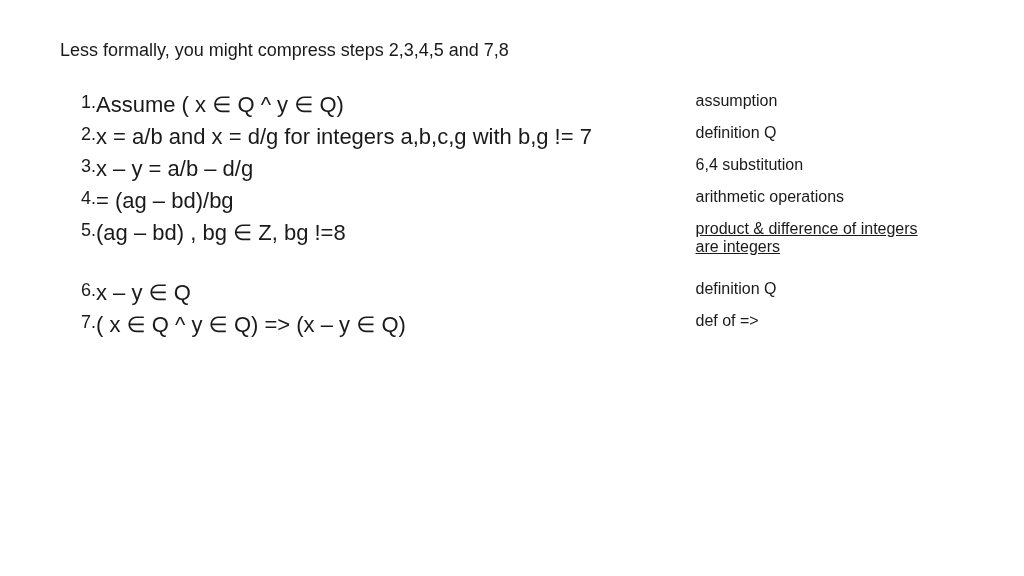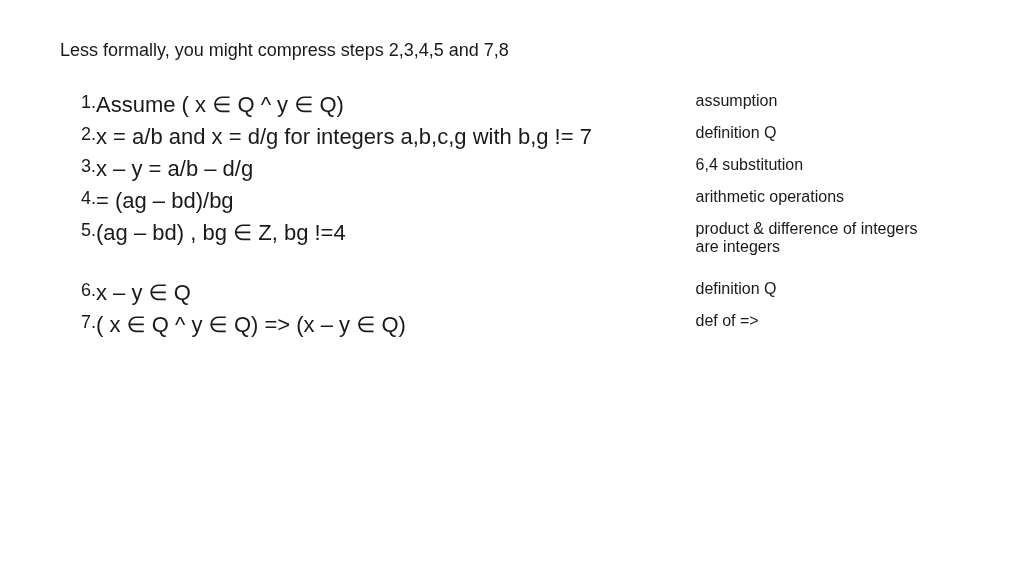--- a/index.html
+++ b/index.html
@@ -56,20 +56,21 @@
       min-width: 340px;
     }
 
     .step-justification {
       font-size: 16px;
       padding-left: 10px;
     }
 
     .step-justification-multi {
       vertical-align: top;
+      text-decoration: underline;
     }
 
     .spacer-row td {
       height: 18px;
     }
   </style>
 </head>
 <body>
 
 <div class="page">
@@ -92,21 +93,21 @@
         <td class="step-content">x – y = a/b – d/g</td>
         <td class="step-justification">6,4 substitution</td>
       </tr>
         <tr>
         <td class="step-num">4.</td>
         <td class="step-content">= (ag – bd)/bg</td>
         <td class="step-justification">arithmetic operations</td>
       </tr>
         <tr>
         <td class="step-num">5.</td>
-        <td class="step-content">(ag – bd) , bg ∈ Z, bg !=4</td>
+        <td class="step-content">(ag – bd) , bg ∈ Z, bg !=8</td>
         <td class="step-justification step-justification-multi">
           product &amp; difference of integers<br>are integers
         </td>
       </tr>
         <tr class="spacer-row">
           <td colspan="3"></td>
         </tr>
         <tr>
         <td class="step-num">6.</td>
         <td class="step-content">x – y ∈ Q</td>

